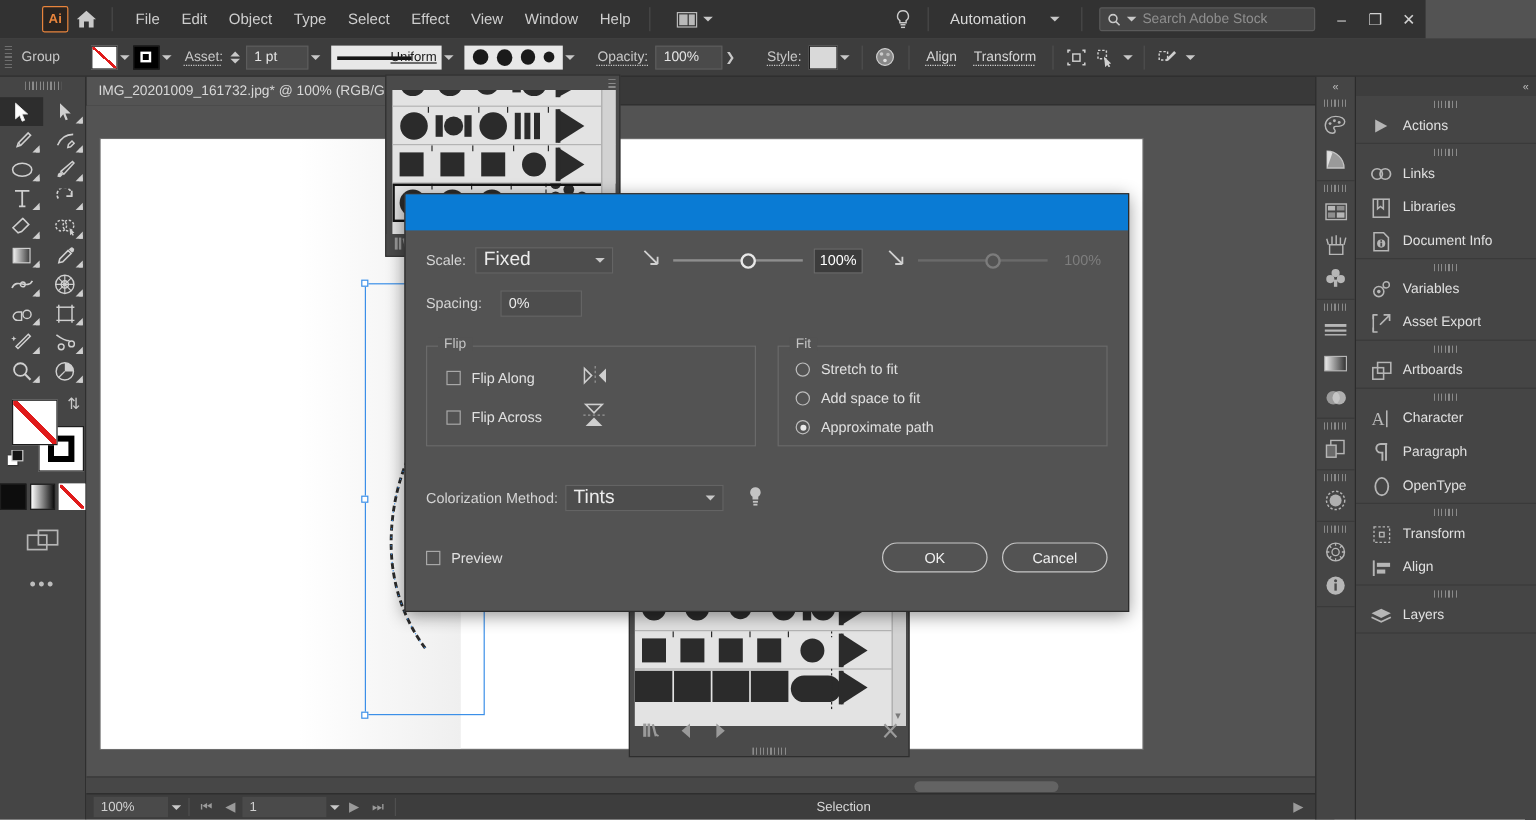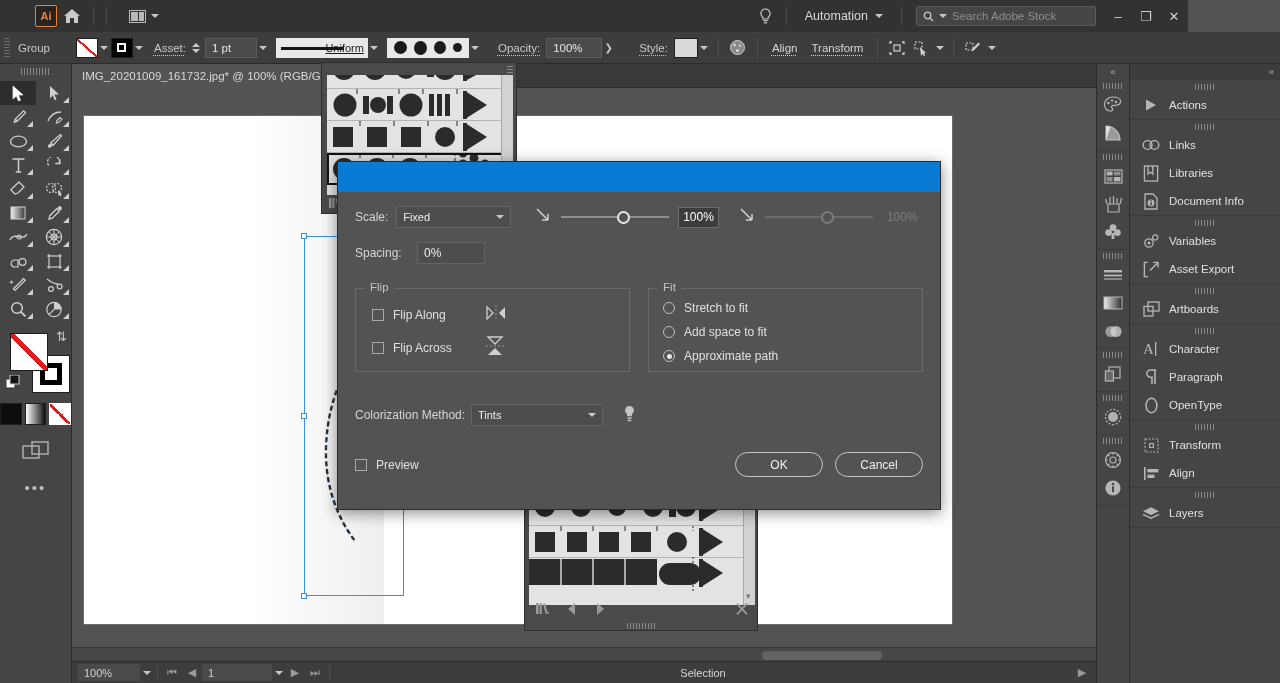--- a/index.html
+++ b/index.html
@@ -27,21 +27,21 @@
   .menu-items{display:flex;align-items:center;margin-left:4px;}
   .menu-item{padding:5px 9px;color:#cfcfcf;font-size:12.5px;cursor:default;}
   .arrange-btn{display:flex;align-items:center;gap:5px;padding:4px 6px;margin-left:10px;}
   .arrange-ico{width:17px;height:13px;border:1px solid #b8b8b8;display:grid;
     grid-template-columns:7px 1fr;gap:1px;padding:1px;}
   .arrange-ico i{background:#b8b8b8;display:block;}
   .caret{width:0;height:0;border-left:4px solid transparent;border-right:4px solid transparent;
     border-top:4px solid #c8c8c8;}
   .mb-right{margin-left:auto;display:flex;align-items:center;height:32px;}
   .bulb{width:28px;height:32px;display:flex;align-items:center;justify-content:center;}
-  .automation{display:flex;align-items:center;gap:7px;padding:0 12px;color:#d8d8d8;font-size:12.5px;}
+  .automation{display:flex;align-items:center;gap:20px;padding:0 12px;color:#d8d8d8;font-size:12.5px;}
   .stock-search{
     display:flex;align-items:center;gap:5px;background:#454545;border:1px solid #5a5a5a;
     height:20px;width:180px;padding:0 6px;margin:0 8px;border-radius:2px;
   }
   .stock-search span{color:#8f8f8f;font-size:11.5px;}
   .winbtns{display:flex;height:32px;}
   .wb{width:28px;height:32px;display:flex;align-items:center;justify-content:center;color:#d0d0d0;font-size:13px;}
 
   
   .controlbar{
@@ -178,21 +178,21 @@
     background:repeating-linear-gradient(to right,#8a8a8a 0 1px,transparent 1px 3px);}
 
   
   .dialog{position:absolute;left:337px;top:161px;width:604px;height:349px;
     background:#535353;border:1px solid #2b2b2b;box-shadow:0 3px 14px rgba(0,0,0,.45);}
   .dlg-title{height:30px;}
   .dlg-body{position:absolute;left:0;top:30px;width:602px;height:317px;padding:14px 17px 0;}
   .row{display:flex;align-items:center;}
   .lbl{color:#d4d4d4;font-size:12px;}
   .sel-box{background:#4d4d4d;border:1px solid #646464;height:22px;display:flex;
-    align-items:center;justify-content:space-between;padding:0 6px;color:#ececec;font-size:11px;text-align:center;}
+    align-items:center;justify-content:space-between;padding:0 6px;color:#ececec;font-size:16px;text-align:center;}
   .txt-box{background:#4d4d4d;border:1px solid #646464;height:22px;display:flex;
     align-items:center;padding:0 6px;color:#ececec;font-size:12px;}
   .slider{position:relative;width:125px;height:16px;display:flex;align-items:center;}
   .sl-track{width:100%;height:2px;background:#8e8e8e;}
   .sl-track.dim{background:#6a6a6a;}
   .sl-knob{position:absolute;width:13px;height:13px;border-radius:50%;border:2px solid #e8e8e8;background:#535353;}
   .sl-knob.dim{border-color:#7c7c7c;}
   .pctbox{background:#3c3c3c;border:1px solid #6e6e6e;height:21px;width:48px;
     display:flex;align-items:center;justify-content:center;color:#fff;font-size:12px;}
   .pctbox.dim{background:transparent;border-color:transparent;color:#7e7e7e;}
@@ -214,20 +214,31 @@
 <div class="app">
 
   <div class="menubar">
     <div class="ai-logo">Ai</div>
     <div class="home-icon">
       <svg width="18" height="16" viewBox="0 0 18 16">
           <path d="M9 1L1 8h2v7h4V10h4v5h4V8h2z" fill="#c9c9c9"></path>
         </svg>
     </div>
     <div class="sep"></div>
+    <div class="menu-items">
+      <div class="menu-item">File</div>
+      <div class="menu-item">Edit</div>
+      <div class="menu-item">Object</div>
+      <div class="menu-item">Type</div>
+      <div class="menu-item">Select</div>
+      <div class="menu-item">Effect</div>
+      <div class="menu-item">View</div>
+      <div class="menu-item">Window</div>
+      <div class="menu-item">Help</div>
+    </div>
     <div class="sep"></div>
     <div class="arrange-btn">
       <div class="arrange-ico">
           <i></i>
           <i></i>
         </div>
       <div class="caret"></div>
     </div>
 
     <div class="mb-right">

